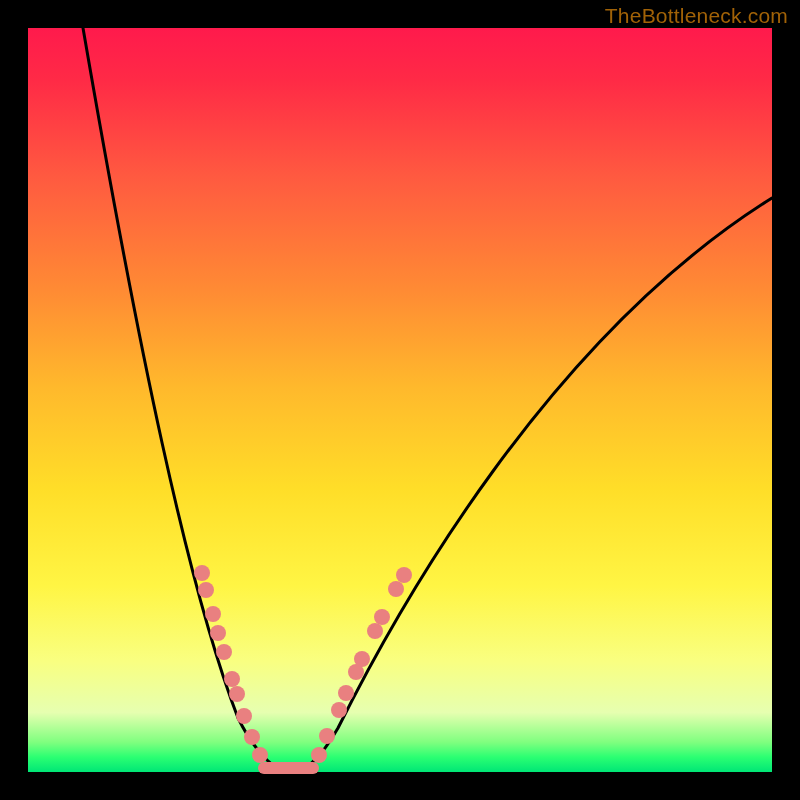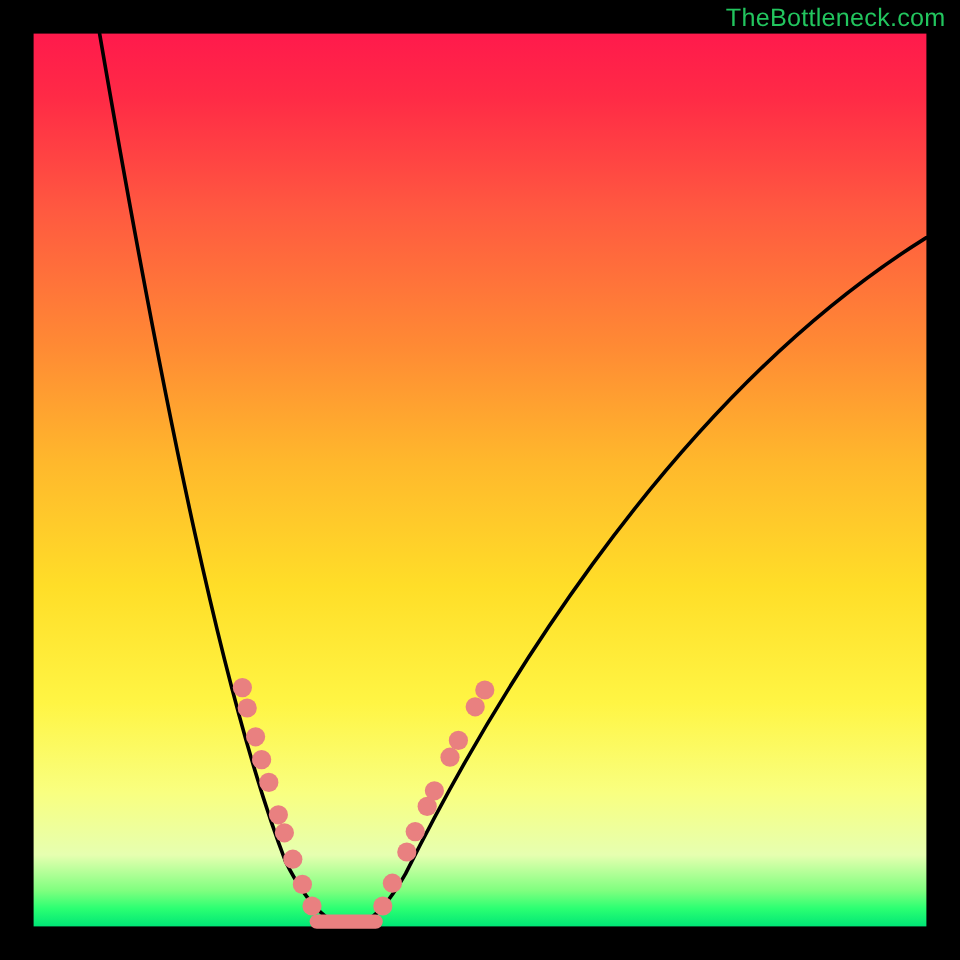--- a/index.html
+++ b/index.html
@@ -38,21 +38,21 @@
       #2bff72 98%,
       #00e676 100%
     );
   }
   .watermark {
     position: absolute;
     top: 4px;
     right: 12px;
     font-family: Arial, Helvetica, sans-serif;
     font-size: 21px;
-    color: #22c55e;
+    color: #a16207;
     letter-spacing: 0.2px;
     user-select: none;
   }
   svg.curve {
     position: absolute;
     left: 0;
     top: 0;
     width: 100%;
     height: 100%;
     overflow: visible;

